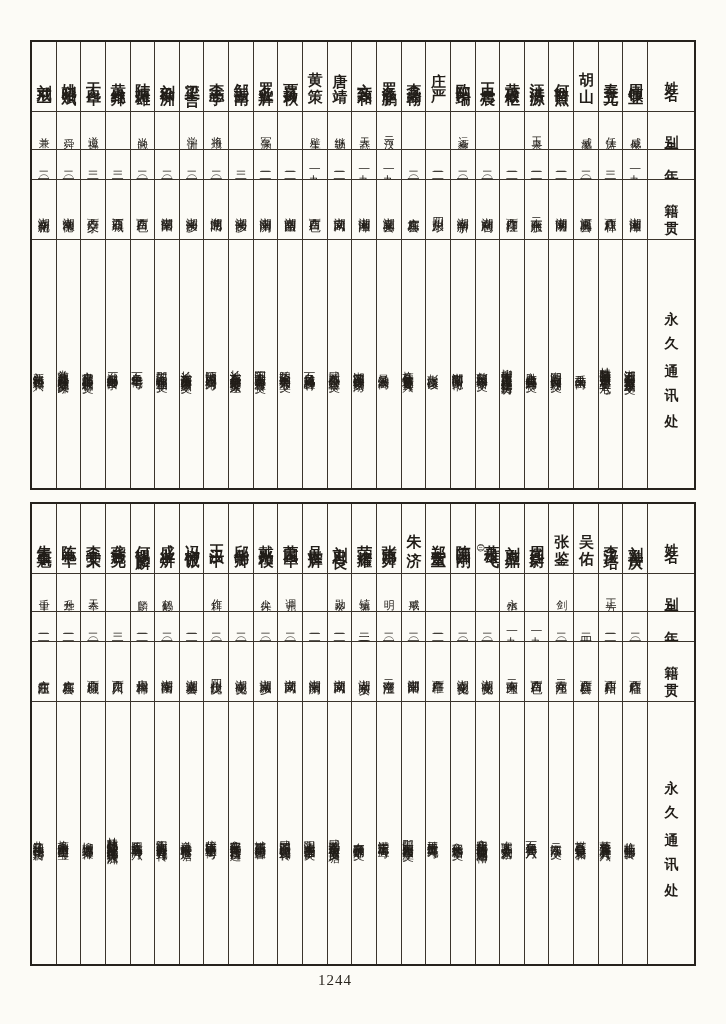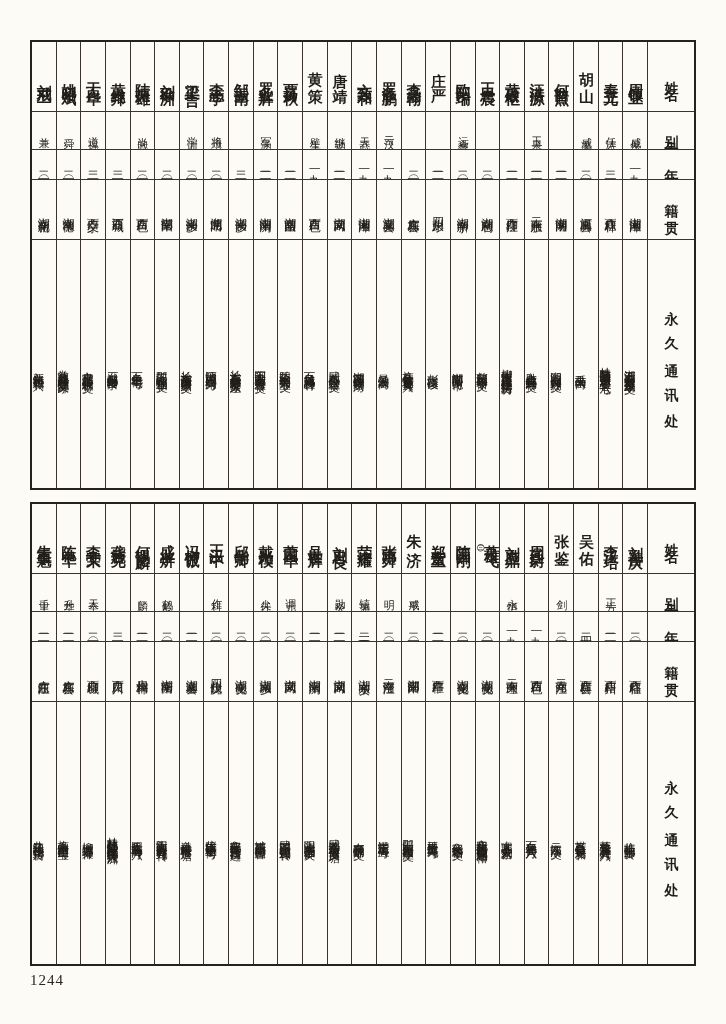--- a/index.html
+++ b/index.html
@@ -71,21 +71,21 @@
   .header-col .addr-cell { justify-content:center; padding-top:0; }
   .header-col .addr-cell > span { font-size:14px; letter-spacing:26px; }
 
   .note {
     writing-mode:vertical-rl; text-orientation:upright;
     font-size:8px; color:#3a352e; margin-top:2px;
   }
   .name-cell .name-wrap { display:flex; flex-direction:column; align-items:center; }
 
   .page-number {
-    text-align:left;
+    text-align:center;
     padding:6px 56px 0 0;
     font-size:15px;
     letter-spacing:1px;
     color:#2a261f;
   }
 </style>
 </head>
 <body>
 
 <div class="page">

